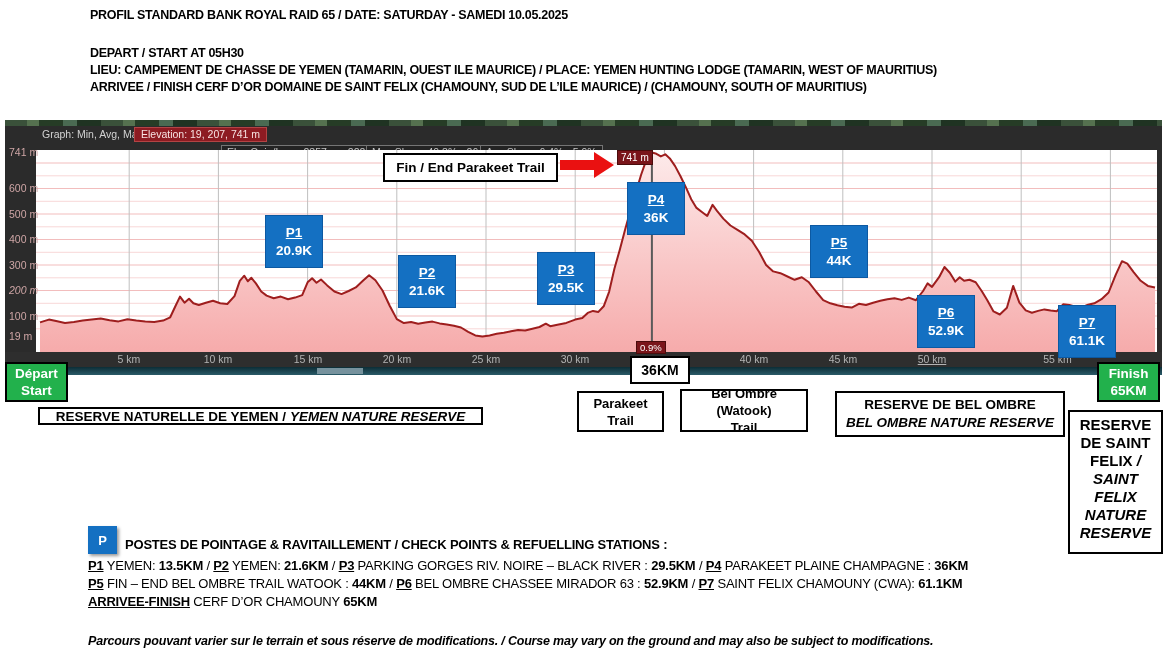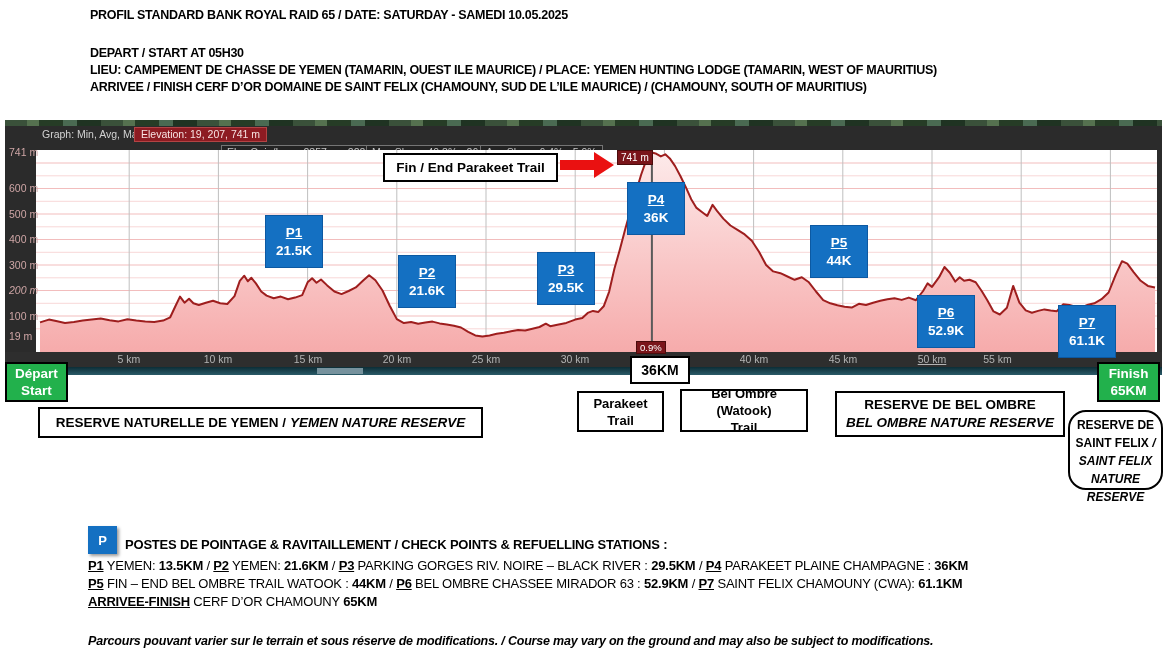--- a/index.html
+++ b/index.html
@@ -111,41 +111,41 @@
     <div class="xaxis" id="x-labels">
         <div class="xtick" style="left: 124px;">5 km</div>
         <div class="xtick" style="left: 213px;">10 km</div>
         <div class="xtick" style="left: 303px;">15 km</div>
         <div class="xtick" style="left: 392px;">20 km</div>
         <div class="xtick" style="left: 481px;">25 km</div>
         <div class="xtick" style="left: 570px;">30 km</div>
         <div class="xtick" style="left: 749px;">40 km</div>
         <div class="xtick" style="left: 838px;">45 km</div>
         <div class="xtick" style="left: 927px; text-decoration: underline;">50 km</div>
-        <div class="xtick" style="left: 972px; padding-left: 41px;">55 km</div>
+        <div class="xtick" style="left: 1032px; padding-left: 41px;">55 km</div>
       </div>
 
     <div class="scroll">
       <div class="slider"></div>
     </div>
   </div>
 
   <div class="wbox" style="left:383px;top:153px;width:175px;height:29px;font-size:13.5px;white-space:nowrap;">Fin / End Parakeet Trail</div>
 
   <div class="arrow">
     <div class="shaft"></div>
     <div class="head"></div>
   </div>
 
   <div class="dlabel" style="left:617px;top:150px;font-size:10px;padding:1px 3px;">741 m</div>
   <div class="dlabel" style="left:636px;top:341px;font-size:9.5px;padding:0 3px;">0.9%</div>
 
   <div class="cp" style="left:265px;top:215px;">
     <span class="u">P1</span>
-    <span>21.5K</span>
+    <span>20.9K</span>
   </div>
   <div class="cp" style="left:398px;top:255px;">
     <span class="u">P2</span>
     <span>21.6K</span>
   </div>
   <div class="cp" style="left:537px;top:252px;">
     <span class="u">P3</span>
     <span>29.5K</span>
   </div>
   <div class="cp" style="left:627px;top:182px;">
@@ -168,37 +168,37 @@
   <div class="gbox" style="left:5px;top:362px;">
     <span>Départ</span>
     <span>Start</span>
   </div>
   <div class="gbox" style="left:1097px;top:362px;">
     <span>Finish</span>
     <span>65KM</span>
   </div>
   <div class="wbox" style="left:630px;top:356px;width:60px;height:28px;font-size:14px;">36KM</div>
 
-  <div class="wbox" style="left:38px;top:407px;width:445px;height:31px;font-size:13.5px;flex-direction:row;gap:4px;white-space:nowrap;">
+  <div class="wbox" style="left:38px;top:407px;width:445px;height:18px;font-size:13.5px;flex-direction:row;gap:4px;white-space:nowrap;">
     <span>RESERVE NATURELLE DE YEMEN /</span>
     <span class="ital">YEMEN NATURE RESERVE</span>
   </div>
   <div class="wbox" style="left:577px;top:391px;width:87px;height:41px;font-size:13px;line-height:17px;">
     <span>Parakeet</span>
     <span>Trail</span>
   </div>
   <div class="wbox" style="left:680px;top:389px;width:128px;height:43px;font-size:13px;line-height:17px;">
     <span>Bel Ombre (Watook)</span>
     <span>Trail</span>
   </div>
   <div class="wbox" style="left:835px;top:391px;width:230px;height:46px;font-size:13.5px;line-height:18px;">
     <span>RESERVE DE BEL OMBRE</span>
     <span class="ital">BEL OMBRE NATURE RESERVE</span>
   </div>
-  <div class="wbox" style="left:1068px;top:410px;width:95px;height:80px;font-size:12px;line-height:18px;display:block;padding:4px 2px;border-radius:18px;">
+  <div class="wbox" style="left:1068px;top:410px;width:95px;height:144px;font-size:15px;line-height:18px;display:block;padding:4px 2px;">
     <span>RESERVE DE SAINT FELIX </span><span class="ital">/ SAINT FELIX NATURE RESERVE</span>
   </div>
 
   <div class="picon">P</div>
   <div class="legline" style="left:125px;top:537px;font-weight:bold;">POSTES DE POINTAGE &amp; RAVITAILLEMENT / CHECK POINTS &amp; REFUELLING STATIONS :</div>
   <div class="legline" style="left:88px;top:558px;"><span class="seg-b seg-u">P1</span><span> YEMEN: </span><span class="seg-b">13.5KM</span><span> / </span><span class="seg-b seg-u">P2</span><span> YEMEN: </span><span class="seg-b">21.6KM</span><span> / </span><span class="seg-b seg-u">P3</span><span> PARKING GORGES RIV. NOIRE – BLACK RIVER : </span><span class="seg-b">29.5KM</span><span> / </span><span class="seg-b seg-u">P4</span><span> PARAKEET PLAINE CHAMPAGNE : </span><span class="seg-b">36KM</span></div>
   <div class="legline" style="left:88px;top:576px;"><span class="seg-b seg-u">P5</span><span> FIN – END BEL OMBRE TRAIL WATOOK : </span><span class="seg-b">44KM</span><span> / </span><span class="seg-b seg-u">P6</span><span> BEL OMBRE CHASSEE MIRADOR 63 : </span><span class="seg-b">52.9KM</span><span> / </span><span class="seg-b seg-u">P7</span><span> SAINT FELIX CHAMOUNY (CWA): </span><span class="seg-b">61.1KM</span></div>
   <div class="legline" style="left:88px;top:594px;"><span class="seg-b seg-u">ARRIVEE-FINISH</span><span> CERF D’OR CHAMOUNY </span><span class="seg-b">65KM</span></div>
 
   <div class="legline" style="left:88px;top:634px;font-size:12.5px;font-weight:bold;font-style:italic;">Parcours pouvant varier sur le terrain et sous réserve de modifications. / Course may vary on the ground and may also be subject to modifications.</div>

